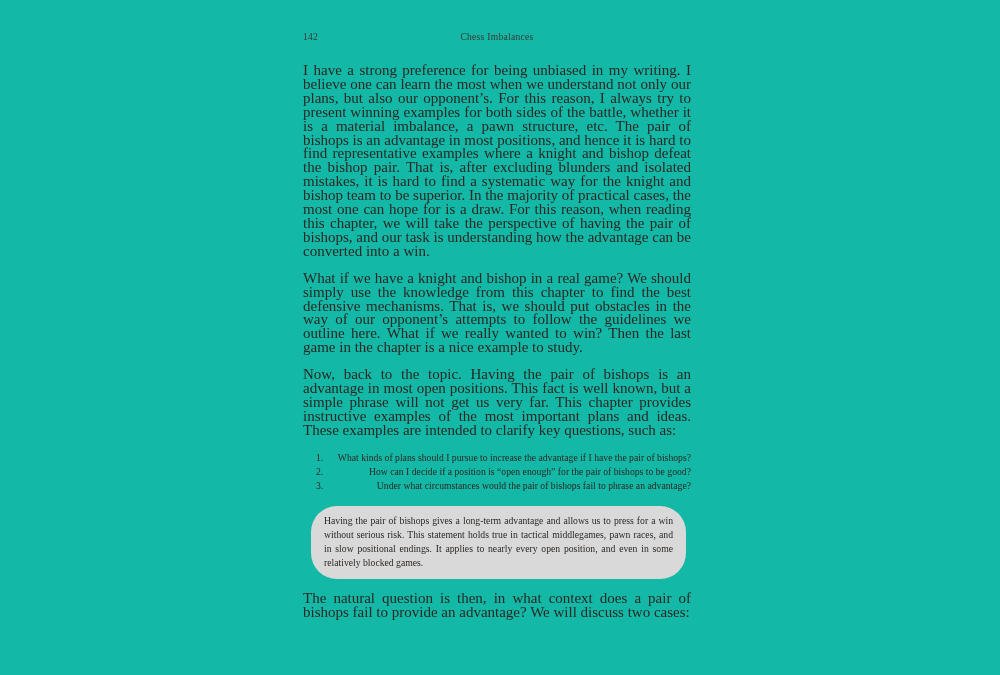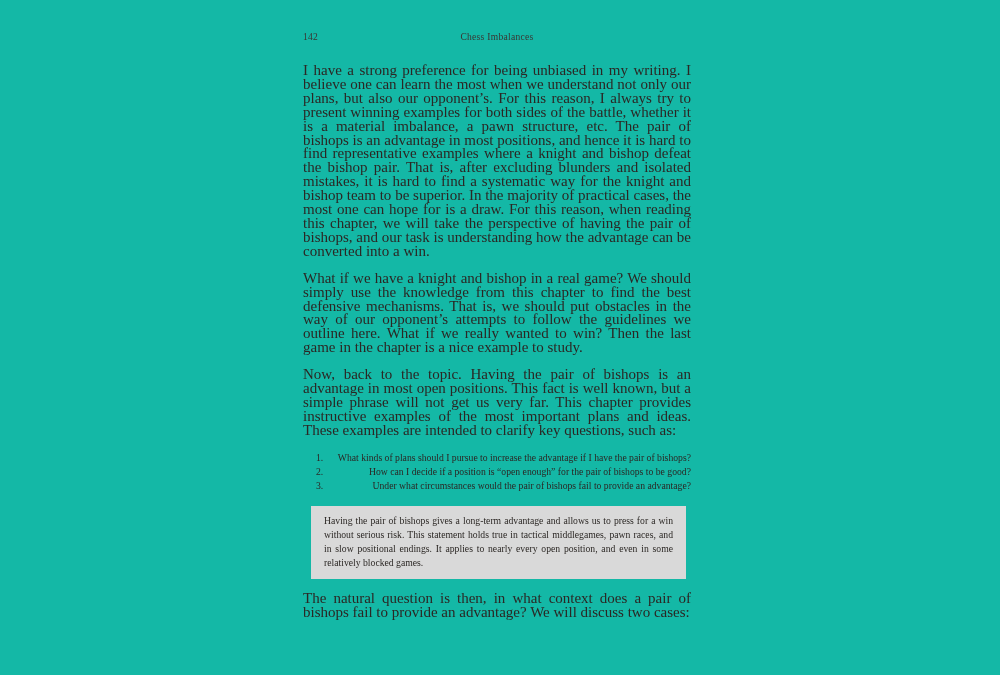--- a/index.html
+++ b/index.html
@@ -98,20 +98,21 @@
   }
 
   
   .callout {
     margin: 0 0 13px 0;
     background: #d9d9d9;
     padding: 8px 13px 9px 13px;
     width: 349px;
     margin-left: 8px;
     box-sizing: content-box;
+    border-radius: 26px;
   }
   .callout p {
     margin: 0;
     font-size: 9.7px;
     line-height: 14px;
     text-align: justify;
     color: #2b2724;
   }
 </style>
 </head>
@@ -128,21 +129,21 @@
 
     <p class="body-par">I have a strong preference for being unbiased in my writing. I believe one can learn the most when we understand not only our plans, but also our opponent’s. For this reason, I always try to present winning examples for both sides of the battle, whether it is a material imbalance, a pawn structure, etc. The pair of bishops is an advantage in most positions, and hence it is hard to find representative examples where a knight and bishop defeat the bishop pair. That is, after excluding blunders and isolated mistakes, it is hard to find a systematic way for the knight and bishop team to be superior. In the majority of practical cases, the most one can hope for is a draw. For this reason, when reading this chapter, we will take the perspective of having the pair of bishops, and our task is understanding how the advantage can be converted into a win.</p>
 
     <p class="body-par">What if we have a knight and bishop in a real game? We should simply use the knowledge from this chapter to find the best defensive mechanisms. That is, we should put obstacles in the way of our opponent’s attempts to follow the guidelines we outline here. What if we really wanted to win? Then the last game in the chapter is a nice example to study.</p>
 
     <p class="body-par">Now, back to the topic. Having the pair of bishops is an advantage in most open positions. This fact is well known, but a simple phrase will not get us very far. This chapter provides instructive examples of the most important plans and ideas. These examples are intended to clarify key questions, such as:</p>
 
     <ol class="question-list">
       <li>What kinds of plans should I pursue to increase the advantage if I have the pair of bishops?</li>
       <li>How can I decide if a position is “open enough” for the pair of bishops to be good?</li>
-      <li>Under what circumstances would the pair of bishops fail to provide an advantage?</li>
+      <li>Under what circumstances would the pair of bishops fail to phrase an advantage?</li>
     </ol>
 
 
     <div class="callout">
       <p>Having the pair of bishops gives a long-term advantage and allows us to press for a win without serious risk. This statement holds true in tactical middlegames, pawn races, and in slow positional endings. It applies to nearly every open position, and even in some relatively blocked games.</p>
     </div>
 
     <p class="body-par">The natural question is then, in what context does a pair of bishops fail to provide an advantage? We will discuss two cases:</p>
 
   </div>

